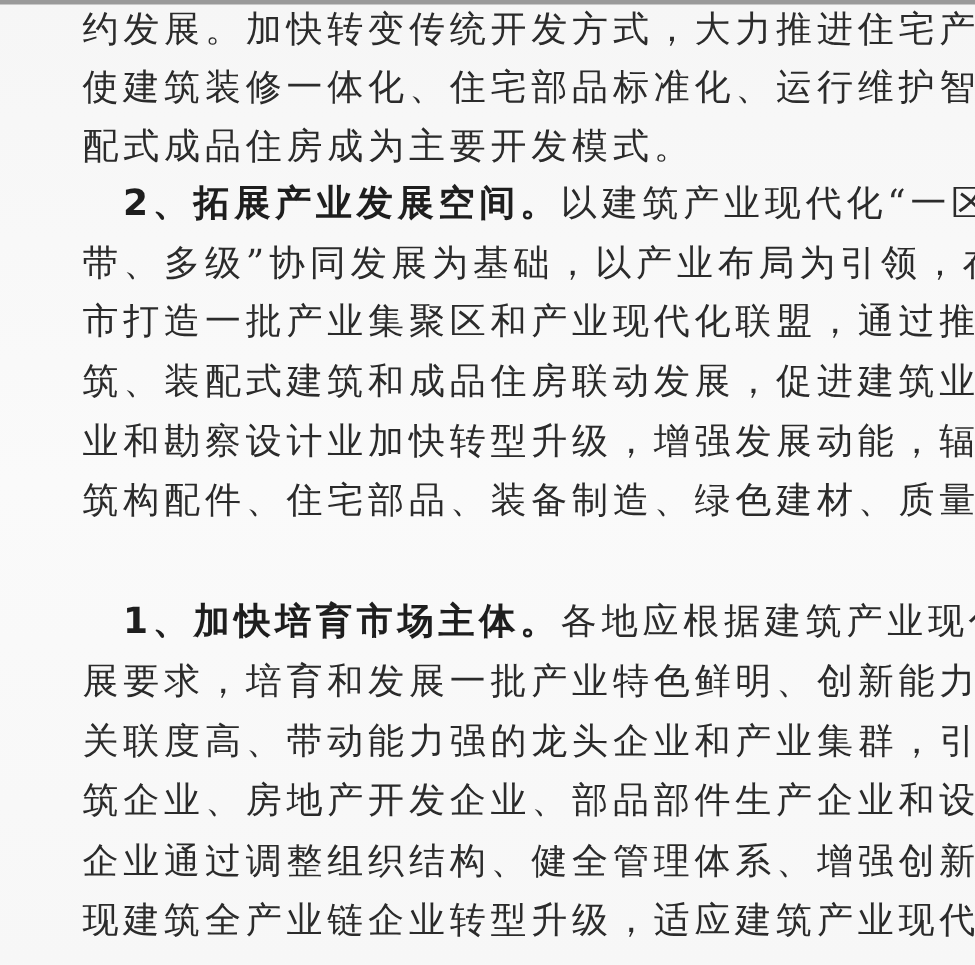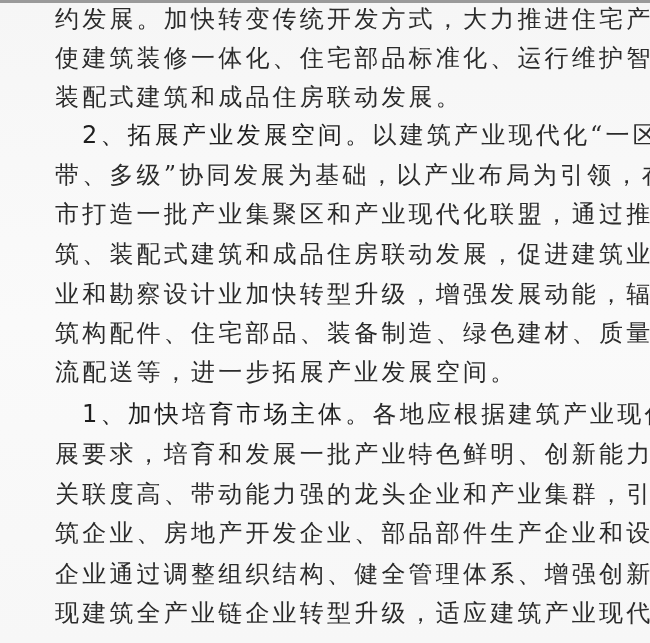--- a/index.html
+++ b/index.html
@@ -30,41 +30,40 @@
       font-family: "DejaVu Serif", "Liberation Serif", serif;
       font-size: 24px;
       line-height: 34px;
       color: #2b2b2b;
       white-space: nowrap;
       letter-spacing: 3.2px;
     }
     .line.indent { left: 82px; width: 523px; }
     .bold {
       font-family: "DejaVu Sans", "Liberation Sans", sans-serif;
-      font-weight: normal;
+      font-weight: bold;
       color: #1e1e1e;
     }
   </style>
 </head>
 <body>
 
 <div class="page">
   <div class="topbar"></div>
 
   <div class="line" style="top:2px"><span>约发展。加快转变传统开发方式，大力推进住宅产业现代化，</span></div>
   <div class="line" style="top:41px"><span>使建筑装修一体化、住宅部品标准化、运行维护智能化的装</span></div>
-  <div class="line" style="top:80px"><span>装配式建筑和成品住房联动发展。</span></div>
+  <div class="line" style="top:80px"><span>配式成品住房成为主要开发模式。</span></div>
 
   <div class="line indent" style="top:118px"><span class="bold">2、拓展产业发展空间。</span><span>以建筑产业现代化“一区、一</span></div>
   <div class="line" style="top:158px"><span>带、多级”协同发展为基础，以产业布局为引领，在示范城</span></div>
   <div class="line" style="top:197px"><span>市打造一批产业集聚区和产业现代化联盟，通过推进绿色建</span></div>
   <div class="line" style="top:237px"><span>筑、装配式建筑和成品住房联动发展，促进建筑业、房地产</span></div>
   <div class="line" style="top:277px"><span>业和勘察设计业加快转型升级，增强发展动能，辐射带动建</span></div>
   <div class="line" style="top:316px"><span>筑构配件、住宅部品、装备制造、绿色建材、质量检测、物</span></div>
-  <div class="line" style="top:355px"><span>流配送等，进一步拓展产业发展空间。</span></div>
 
   <div class="line indent" style="top:397px"><span class="bold">1、加快培育市场主体。</span><span>各地应根据建筑产业现代化发</span></div>
   <div class="line" style="top:437px"><span>展要求，培育和发展一批产业特色鲜明、创新能力强、产业</span></div>
   <div class="line" style="top:477px"><span>关联度高、带动能力强的龙头企业和产业集群，引导省内建</span></div>
   <div class="line" style="top:516px"><span>筑企业、房地产开发企业、部品部件生产企业和设计研发类</span></div>
   <div class="line" style="top:557px"><span>企业通过调整组织结构、健全管理体系、增强创新活力，实</span></div>
   <div class="line" style="top:596px"><span>现建筑全产业链企业转型升级，适应建筑产业现代化大工业</span></div>
 </div>
 
 </body></html>

